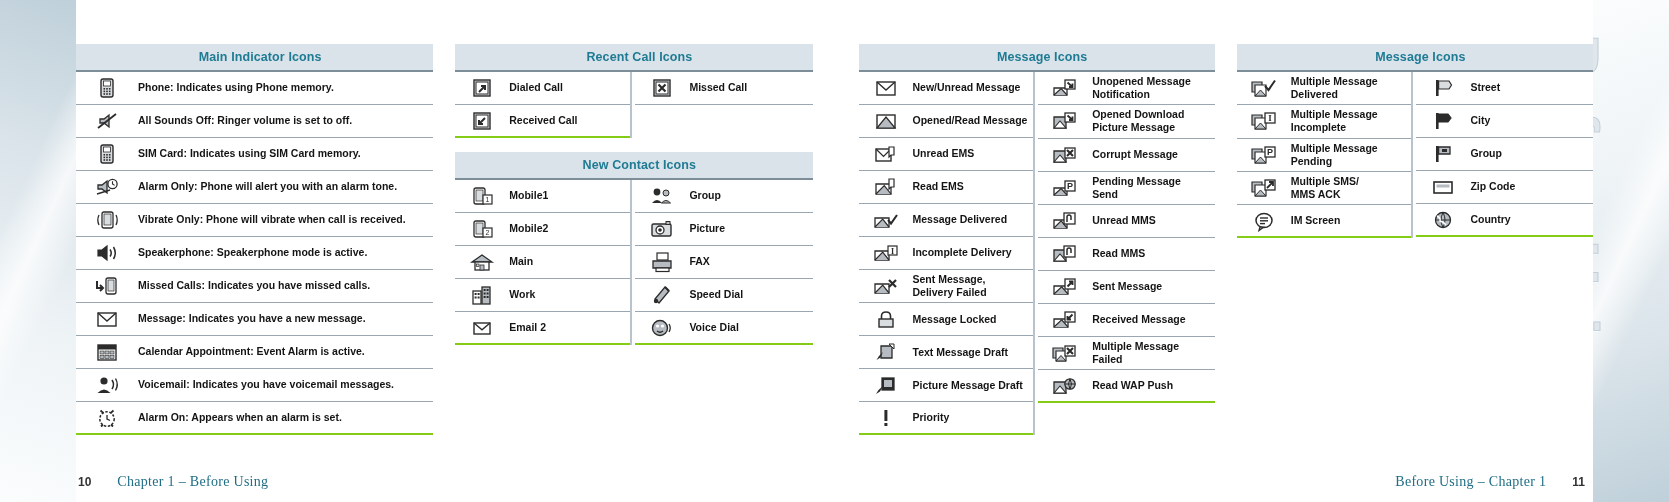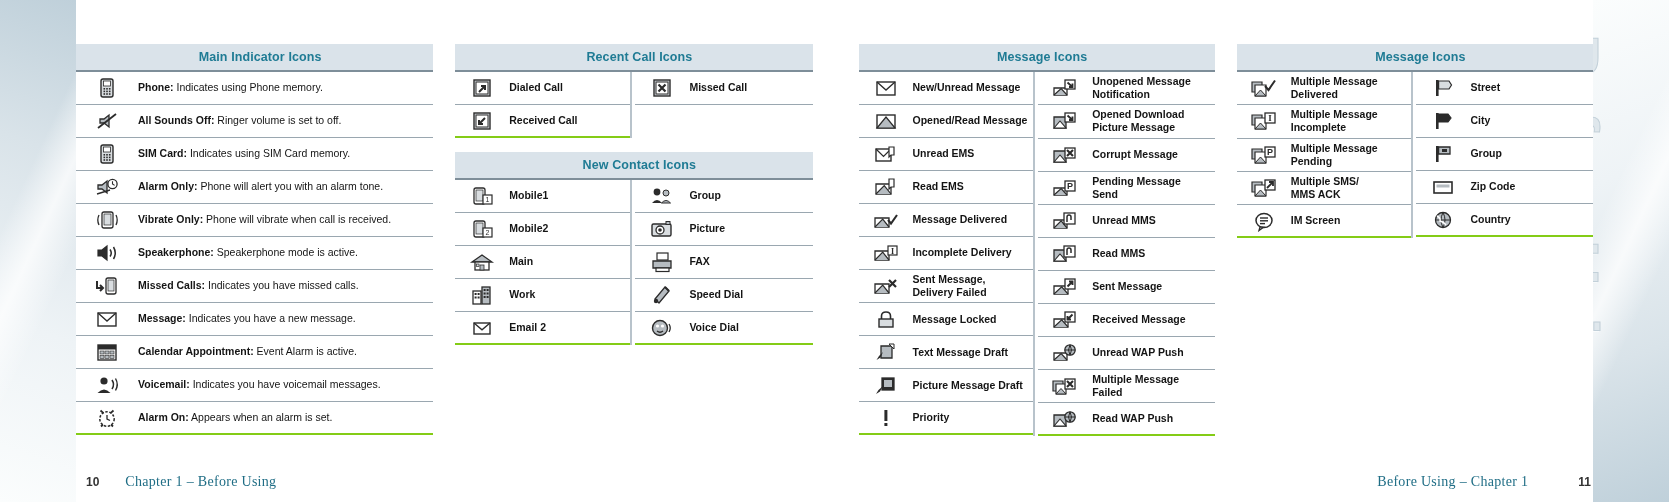--- a/index.html
+++ b/index.html
@@ -102,38 +102,38 @@
     justify-content: center;
   }
   .cell-text {
     flex: 1 1 auto;
     font-size: 10.5px;
     font-weight: bold;
     color: #141414;
     line-height: 1.25;
     padding-right: 4px;
   }
-  .cell-text .desc { font-weight: normal; }
+  .cell-text .desc { font-weight: bold; }
 
   
   .col-wide .cell-icon { flex: 0 0 62px; }
 
   
   .footer {
     position: absolute;
     left: 0; right: 0; bottom: 12px;
     display: flex;
     align-items: baseline;
     font-family: "Liberation Serif", serif;
     color: #1f6d85;
     font-size: 14px;
   }
   .footer.left-foot { justify-content: flex-start; gap: 26px; padding-left: 2px; }
-  .footer.right-foot { justify-content: flex-end; gap: 42px; padding-right: 2px; }
-  .pagenum { font-family: "Liberation Sans", sans-serif; font-weight: bold; font-size: 12px; color: #333; margin-left: 8px; }
+  .footer.right-foot { justify-content: flex-end; gap: 26px; padding-right: 8px; }
+  .pagenum { font-family: "Liberation Sans", sans-serif; font-weight: bold; font-size: 12px; color: #333; }
   .foot-label { letter-spacing: .3px; }
 
   
   .ico { display: block; }
 </style>
 </head>
 <body>
 
 <div id="page">
 
@@ -678,31 +678,20 @@
                         <path d="M2 18 L9.700000000000001 10.85 L16 18" fill="#b6bcc1" stroke="#2b2b2b" stroke-width="1.2"></path>
                         <rect x="13" y="3" width="10" height="10" fill="#ffffff" stroke="#2b2b2b" stroke-width="1.3"></rect>
                 <path d="M20.5 5.5 L15.5 10.5 M19 10.5 L15.5 10.5 L15.5 7" stroke="#2b2b2b" stroke-width="1.9" fill="none"></path>
                       </svg>
                     </div>
                     <div class="cell-text"><span>Received Message</span></div>
                   </div>
                   <div class="row">
                     <div class="cell-icon">
                       <svg class="ico" width="26" height="22" viewBox="0 0 26 22" xmlns="http://www.w3.org/2000/svg">
-                        <path d="M2 18 L2 11 L15 11 L15 18 Z" fill="#ffffff" stroke="#2b2b2b" stroke-width="1.3"></path>
-                        <path d="M2 18 L9.15 11.5 L15 18" fill="#b6bcc1" stroke="#2b2b2b" stroke-width="1.2"></path>
-                        <circle cx="18" cy="8" r="5.2" fill="#b6bcc1" stroke="#2b2b2b" stroke-width="1.3"></circle>
-                <path d="M12.8 8 L23.2 8 M18 2.8 Q15 8 18 13.2 M18 2.8 Q21 8 18 13.2" stroke="#2b2b2b" stroke-width="1" fill="none"></path>
-                      </svg>
-                    </div>
-                    <div class="cell-text"><span>Unread WAP Push</span></div>
-                  </div>
-                  <div class="row">
-                    <div class="cell-icon">
-                      <svg class="ico" width="26" height="22" viewBox="0 0 26 22" xmlns="http://www.w3.org/2000/svg">
                         <path d="M1 16 L1 6 L11 6 L11 16 Z" fill="#b6bcc1" stroke="#2b2b2b" stroke-width="1.2"></path>
                 <path d="M4 19 L4 9 L14 9 L14 19 Z" fill="#ffffff" stroke="#2b2b2b" stroke-width="1.2"></path>
                 <path d="M4 19 L9 13.5 L14 19 Z" fill="#b6bcc1" stroke="#2b2b2b" stroke-width="1"></path>
                 <rect x="13" y="4" width="10" height="10" fill="#ffffff" stroke="#2b2b2b" stroke-width="1.3"></rect>
                 <path d="M15 6 L21 12 M21 6 L15 12" stroke="#2b2b2b" stroke-width="2.1"></path>
                       </svg>
                     </div>
                     <div class="cell-text"><span>Multiple Message<br>Failed</span></div>
                   </div>
                   <div class="row">

